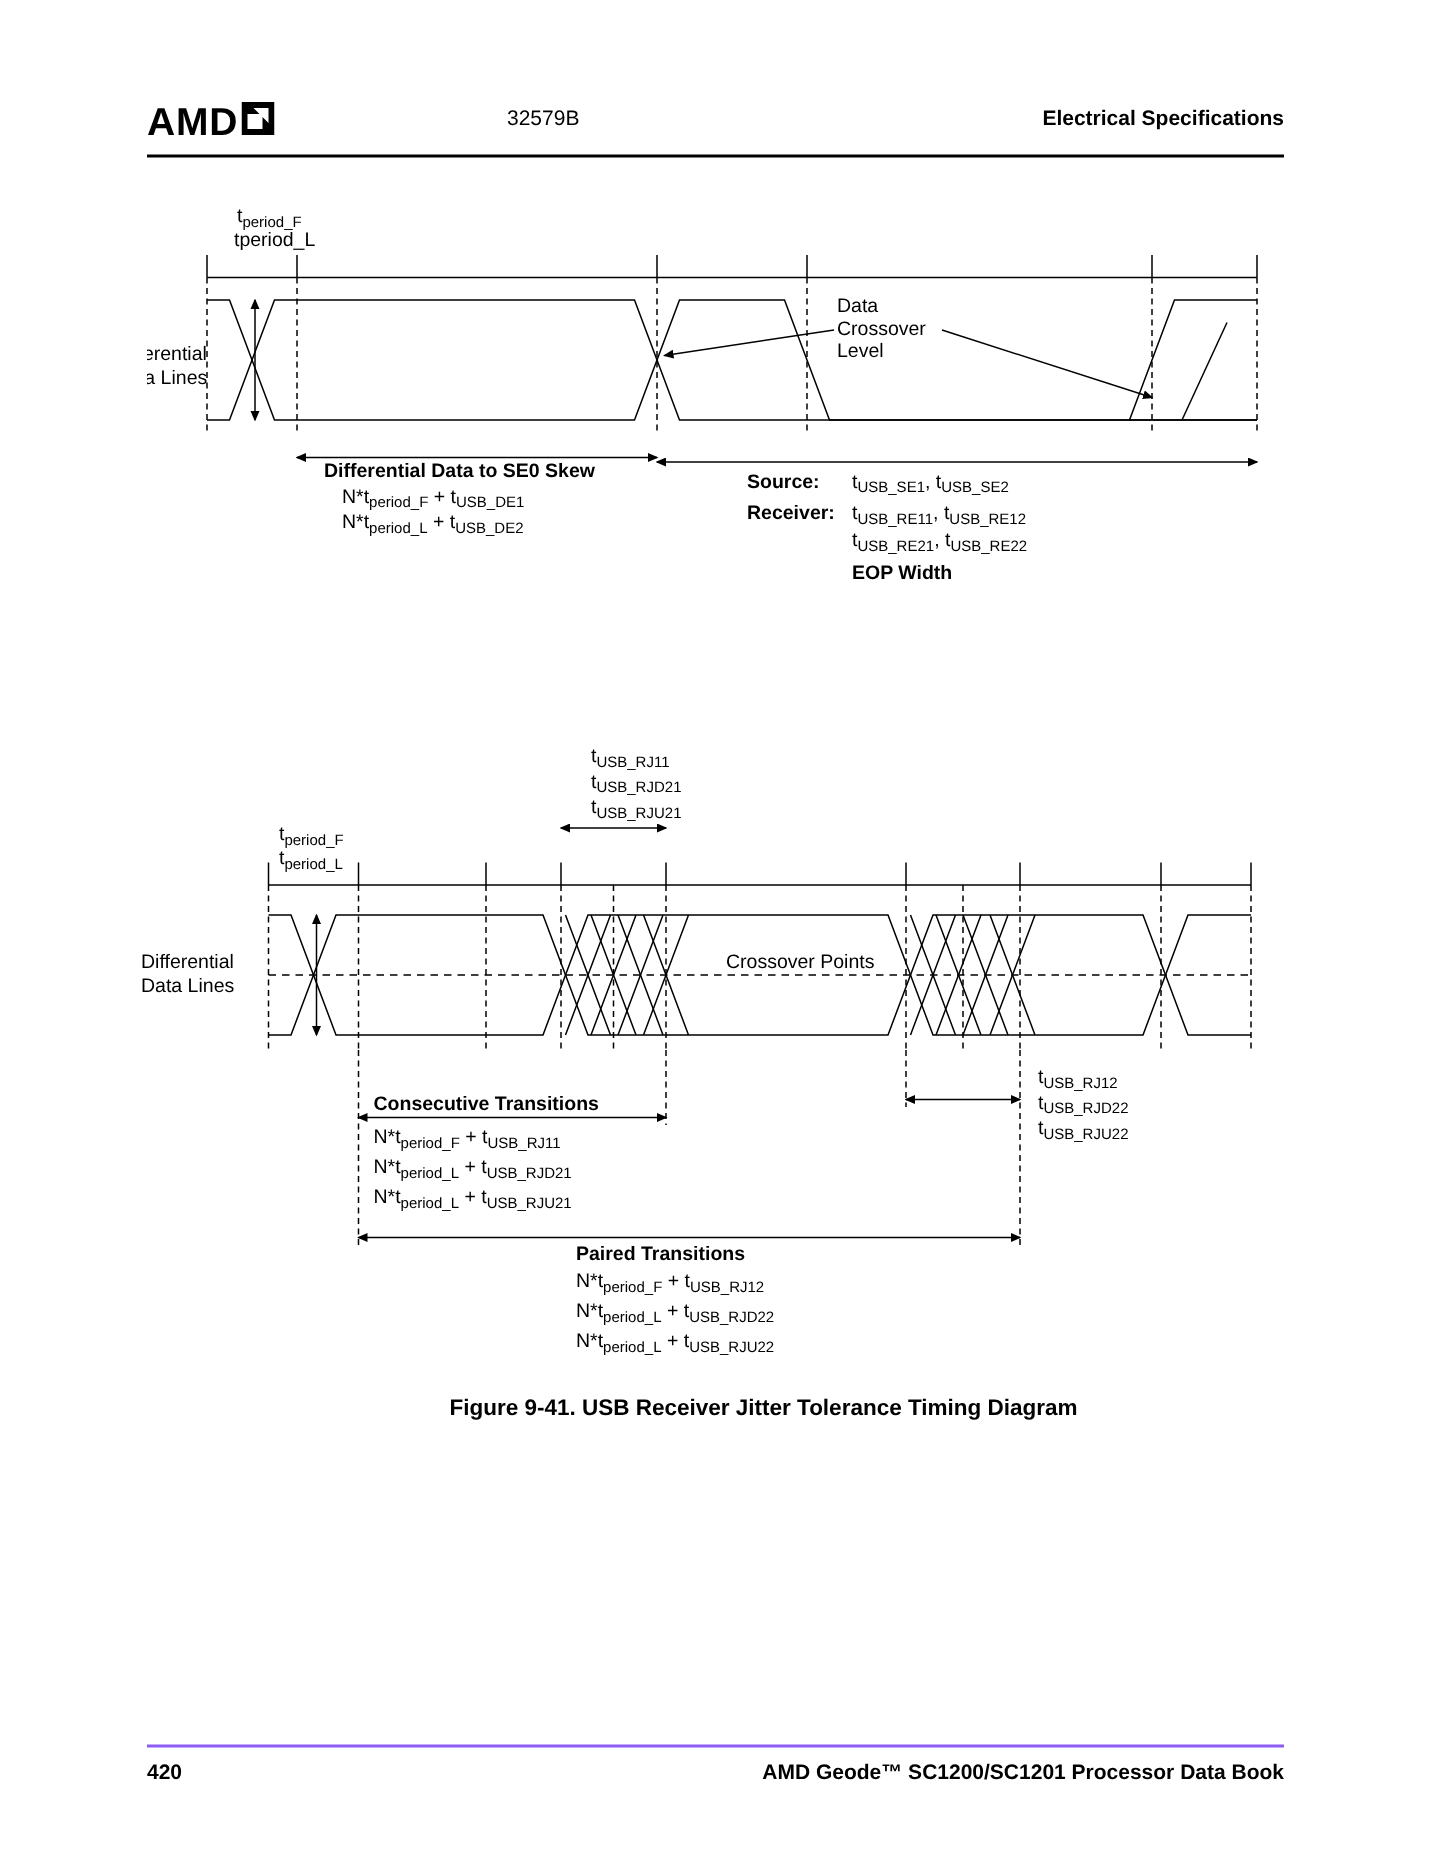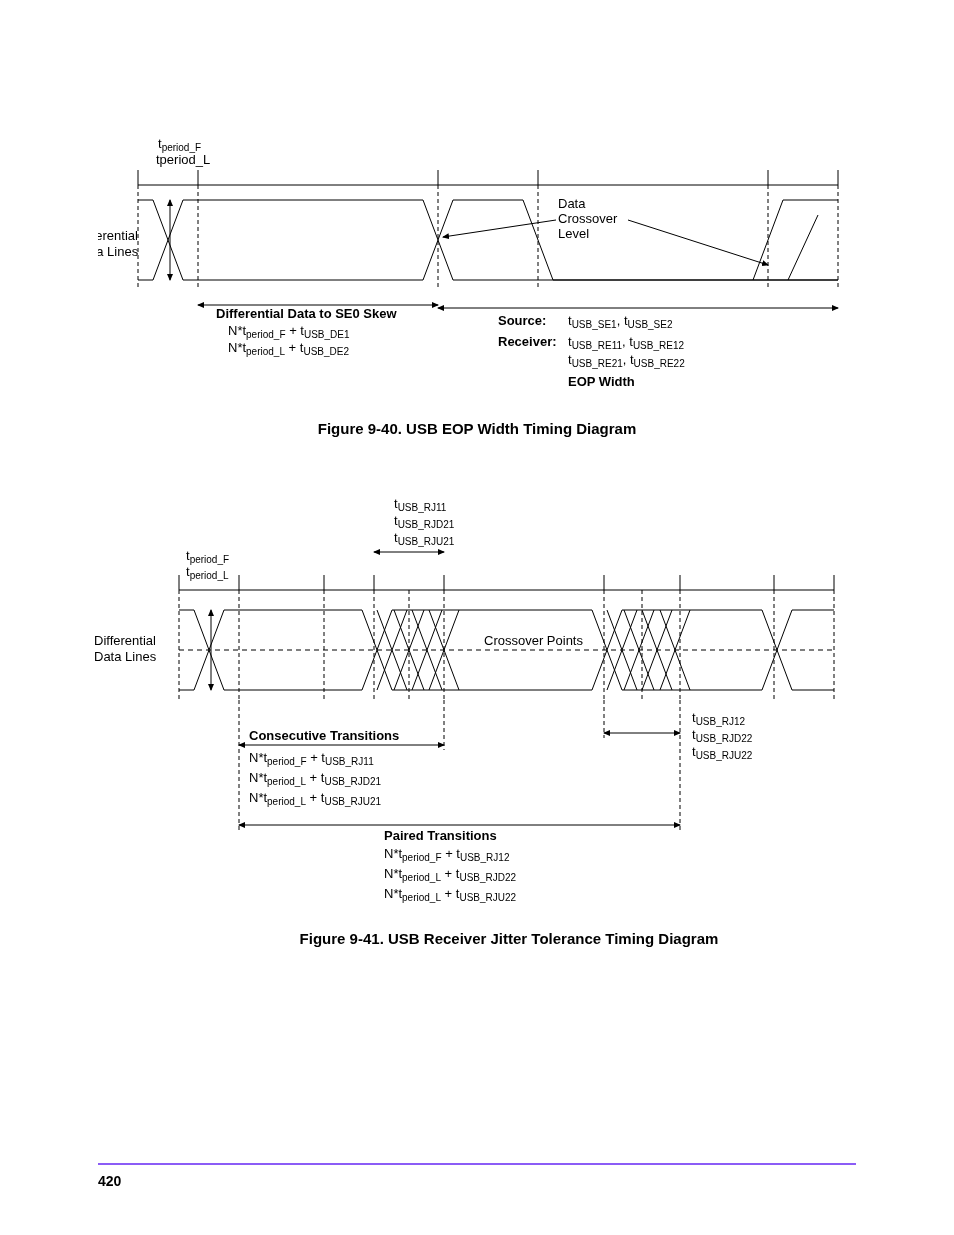--- a/index.html
+++ b/index.html
@@ -14,20 +14,29 @@
   .btitle{position:absolute;right:0;font-weight:bold;}
   .fig{position:absolute;font-size:14px;}
   .fig svg{display:block;}
   .cap{position:absolute;width:100%;text-align:center;font-size:15px;font-weight:bold;}
   text{font-family:Helvetica,Arial,sans-serif;}
 </style>
 </head>
 <body>
 
 <div class="page">
+  <div class="hdr">
+    <span class="amd-logo">
+      <span>AMD</span><span class="dbox"><svg width="22" height="22" viewBox="0 0 22 22">
+            <path d="M0 0 H22 V22 H0 Z M8 4 L18 4 L18 14 L14 10 L14 18 L4 18 L4 8 L12 8 Z" fill="#000" fill-rule="evenodd"></path>
+          </svg></span>
+    </span>
+    <span class="docnum">32579B</span>
+    <span class="sect">Electrical Specifications</span>
+  </div>
 
   <div class="fig" style="left:98px;top:130px;width:760px;">
     <svg width="760" height="290" viewBox="0 0 760 290">
       <defs>
         <marker id="ah" markerWidth="8" markerHeight="8" refX="6" refY="3" orient="auto">
             <path d="M0,0 L7,3 L0,6 Z" fill="#000"></path>
           </marker>
         <marker id="ahL" markerWidth="8" markerHeight="8" refX="1" refY="3" orient="auto">
             <path d="M7,0 L0,3 L7,6 Z" fill="#000"></path>
           </marker>
@@ -71,21 +80,20 @@
 
       <line x1="340" y1="178" x2="740" y2="178" stroke="#000" marker-start="url(#ahL)" marker-end="url(#ah)"></line>
       <text x="400" y="195" font-size="13" font-weight="bold">Source:</text>
       <text x="470" y="195" font-size="13"><tspan>t</tspan><tspan font-size="10" dy="3">USB_SE1</tspan><tspan dy="-3">, t</tspan><tspan font-size="10" dy="3">USB_SE2</tspan></text>
       <text x="400" y="216" font-size="13" font-weight="bold">Receiver:</text>
       <text x="470" y="216" font-size="13"><tspan>t</tspan><tspan font-size="10" dy="3">USB_RE11</tspan><tspan dy="-3">, t</tspan><tspan font-size="10" dy="3">USB_RE12</tspan></text>
       <text x="470" y="234" font-size="13"><tspan>t</tspan><tspan font-size="10" dy="3">USB_RE21</tspan><tspan dy="-3">, t</tspan><tspan font-size="10" dy="3">USB_RE22</tspan></text>
       <text x="470" y="256" font-size="13" font-weight="bold">EOP Width</text>
     </svg>
   </div>
-  <div class="cap" style="top:420px;left:0;">Figure 9-40.  USB EOP Width Timing Diagram</div>
 
   <div class="fig" style="left:94px;top:490px;width:770px;">
     <svg width="770" height="430" viewBox="0 0 770 430">
       <defs>
         <marker id="ah2" markerWidth="8" markerHeight="8" refX="6" refY="3" orient="auto">
             <path d="M0,0 L7,3 L0,6 Z" fill="#000"></path>
           </marker>
         <marker id="ah2L" markerWidth="8" markerHeight="8" refX="1" refY="3" orient="auto">
             <path d="M7,0 L0,3 L7,6 Z" fill="#000"></path>
           </marker>
@@ -160,14 +168,15 @@
       <text x="290" y="350" font-size="13" font-weight="bold">Paired Transitions</text>
       <text x="290" y="368" font-size="13"><tspan>N*t</tspan><tspan font-size="10" dy="3">period_F</tspan><tspan dy="-3"> + t</tspan><tspan font-size="10" dy="3">USB_RJ12</tspan></text>
       <text x="290" y="388" font-size="13"><tspan>N*t</tspan><tspan font-size="10" dy="3">period_L</tspan><tspan dy="-3"> + t</tspan><tspan font-size="10" dy="3">USB_RJD22</tspan></text>
       <text x="290" y="408" font-size="13"><tspan>N*t</tspan><tspan font-size="10" dy="3">period_L</tspan><tspan dy="-3"> + t</tspan><tspan font-size="10" dy="3">USB_RJU22</tspan></text>
     </svg>
   </div>
   <div class="cap" style="top:930px;left:0;padding-left:32px;">Figure 9-41.  USB Receiver Jitter Tolerance Timing Diagram</div>
 
   <div class="ftr">
     <span class="pnum">420</span>
+    <span class="btitle">AMD Geode™ SC1200/SC1201 Processor Data Book</span>
   </div>
 </div>
 
 </body></html>

